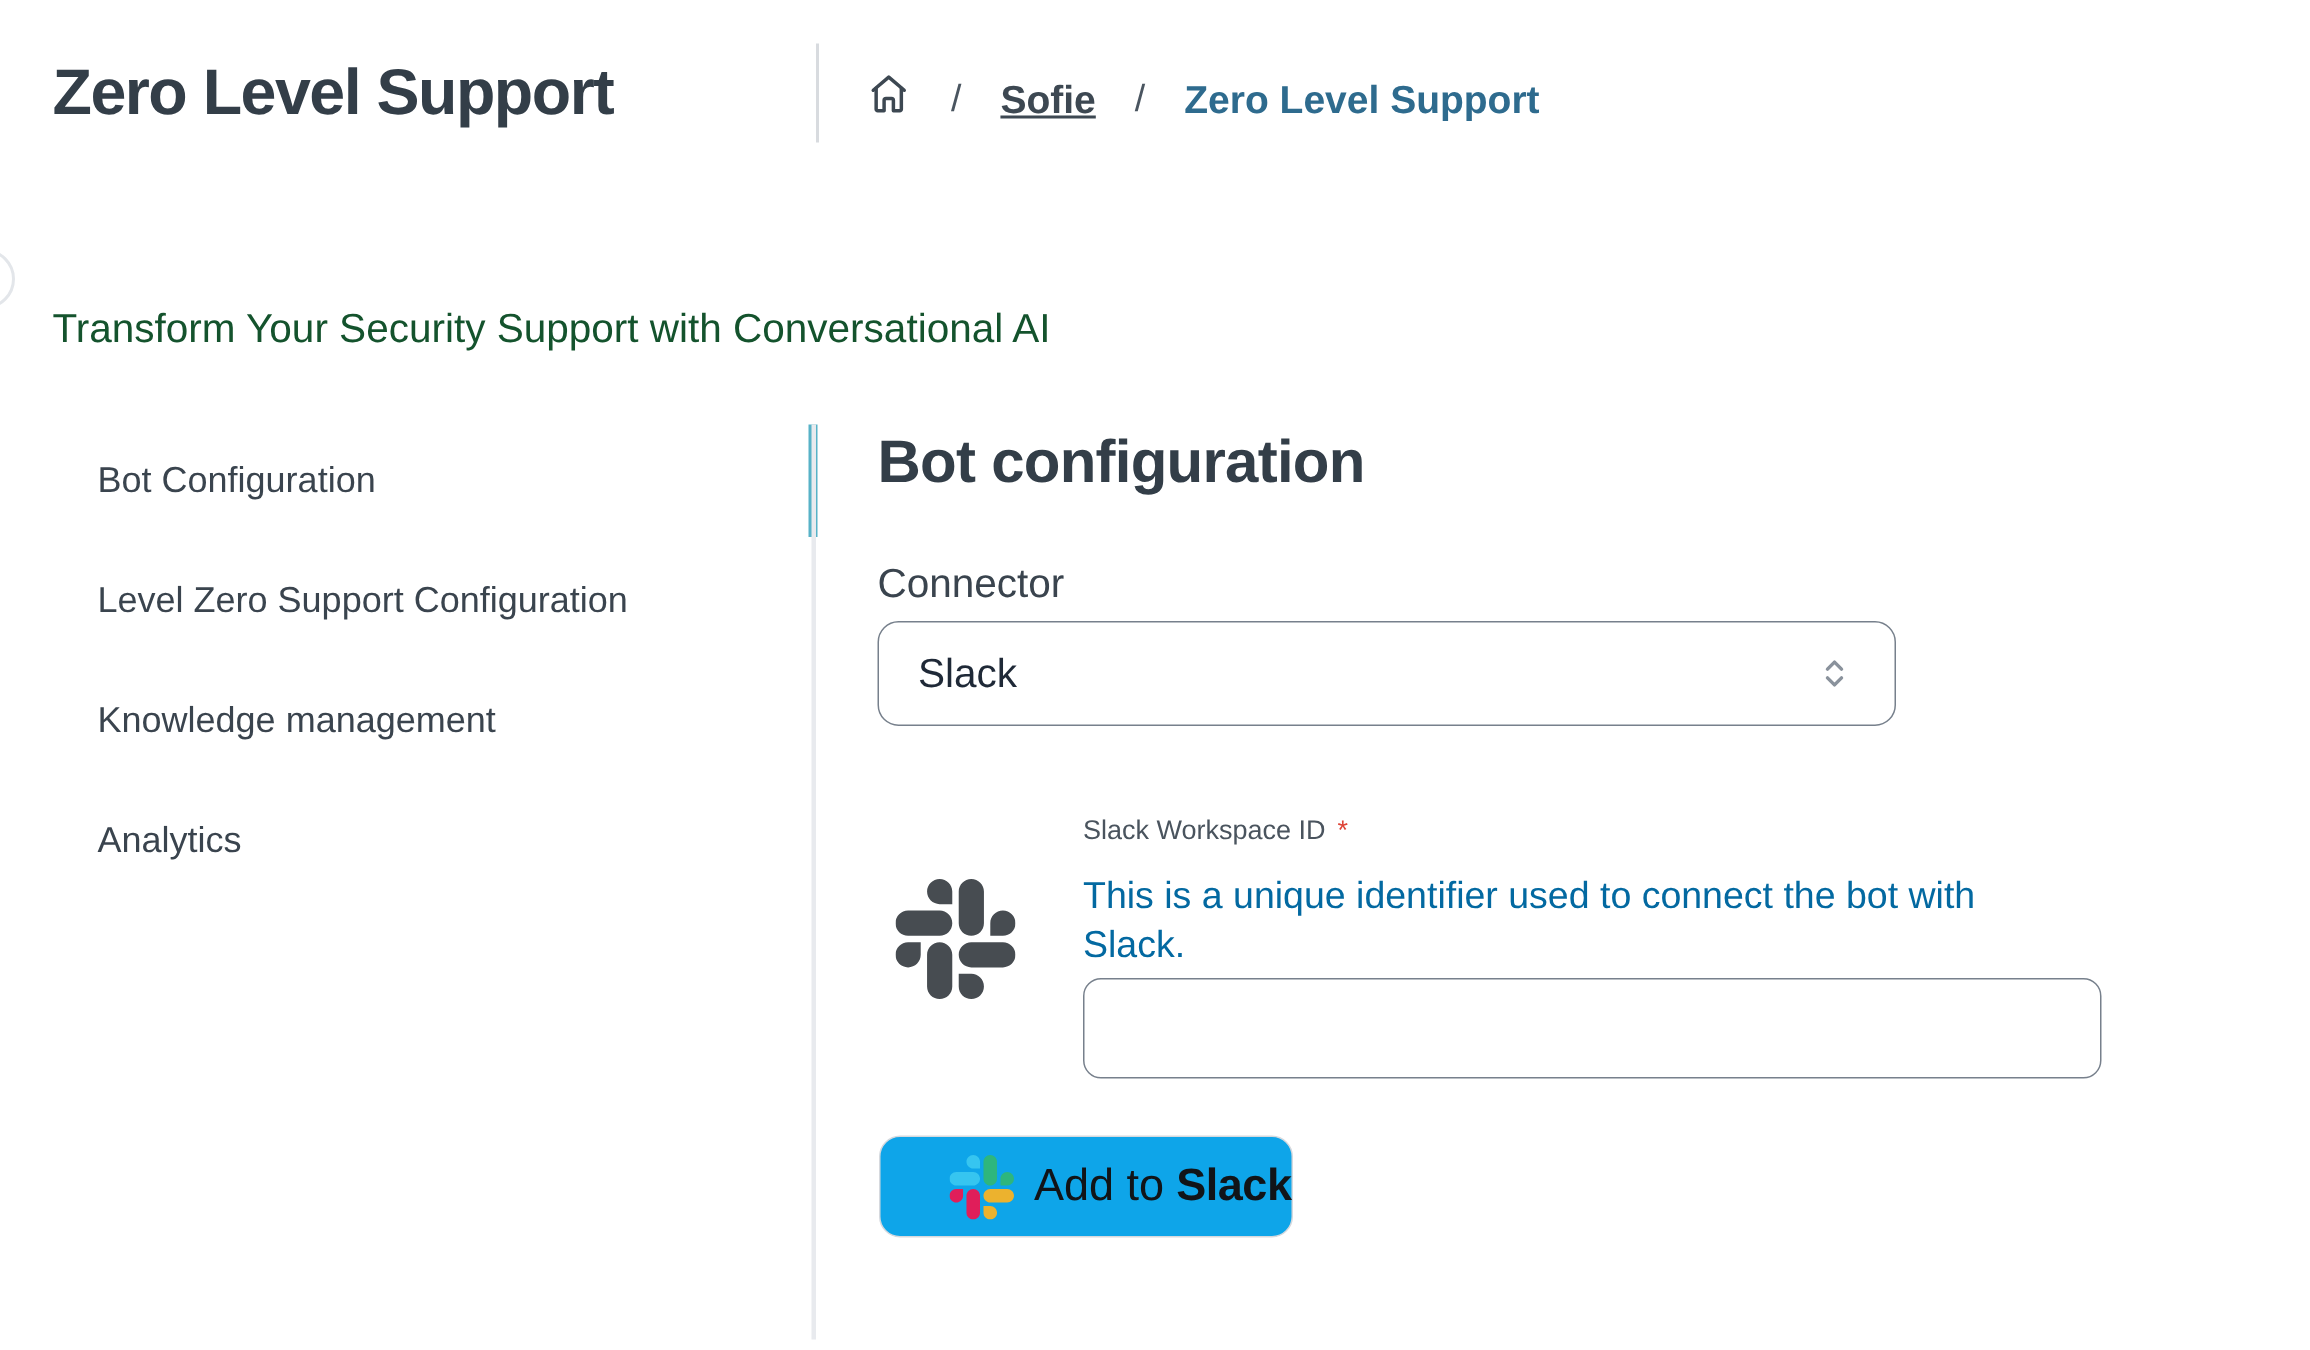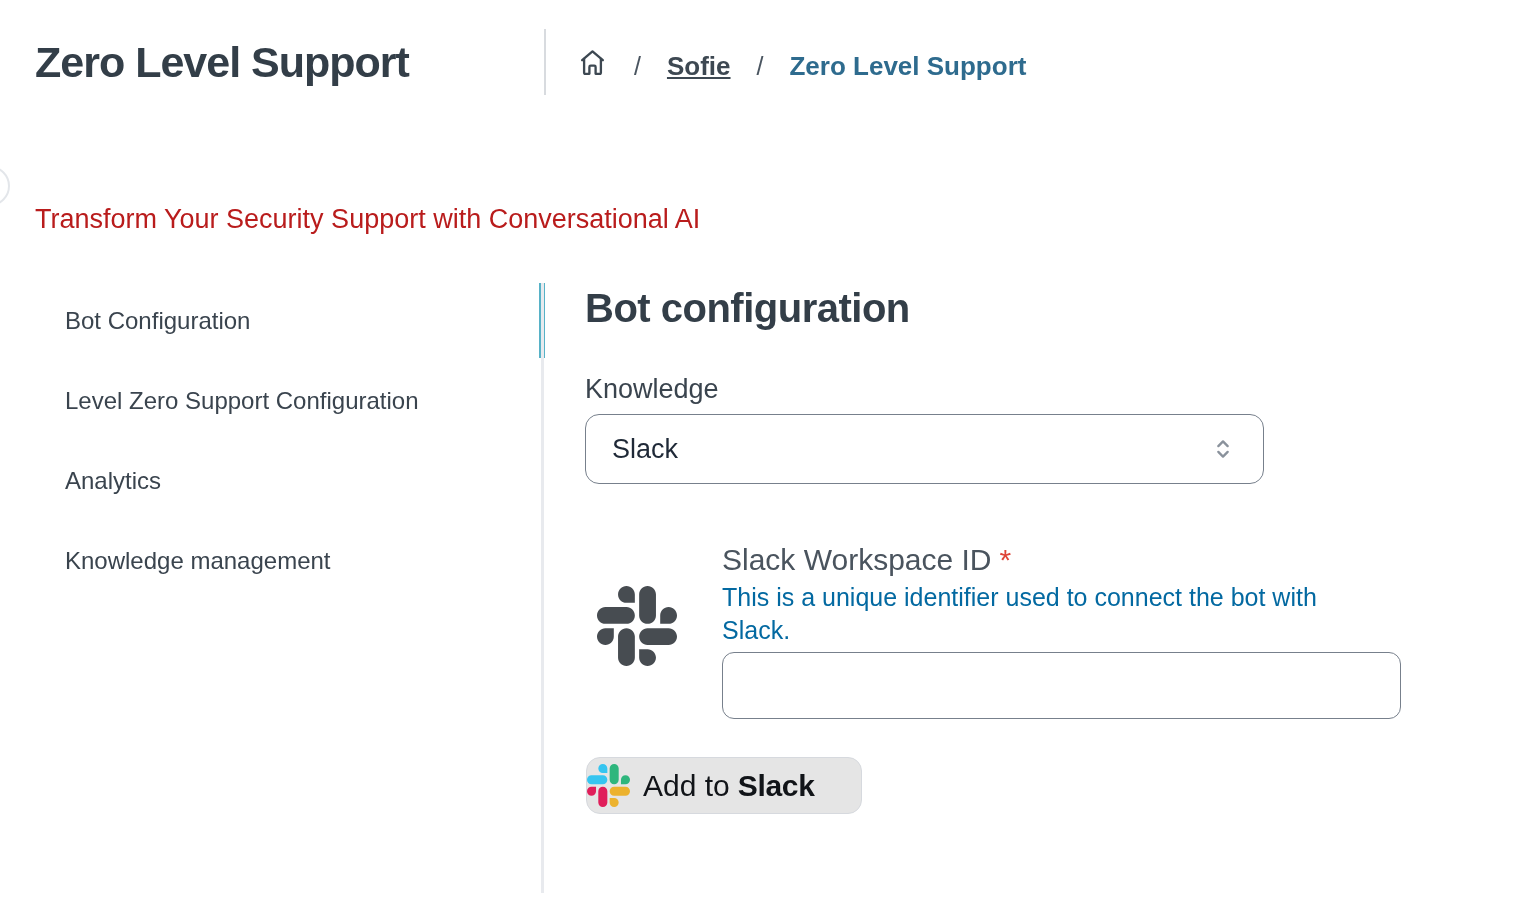--- a/index.html
+++ b/index.html
@@ -37,21 +37,21 @@
   
   .collapse-stub {
     position: absolute; left: -30px; top: 166px;
     width: 40px; height: 40px; border-radius: 50%;
     background: #fff; border: 2px solid #e3e6ea;
   }
 
   
   .subtitle {
     position: absolute; left: 35px; top: 204px;
-    font-size: 27px; color: #b91c1c;
+    font-size: 27px; color: #14532d;
   }
 
   
   .tabs-nav { position: absolute; left: 0; top: 283px; width: 545px; }
   .tab {
     position: relative;
     height: 75px; margin-bottom: 5px;
     display: flex; align-items: center;
     padding-left: 65px;
     font-size: 24px; color: #3a444e;
@@ -88,41 +88,41 @@
     cursor: pointer;
   }
   .connector-select .chevrons { display: flex; align-items: center; }
 
   .ws-icon {
     position: absolute; left: 597px; top: 586px;
     width: 80px; height: 80px;
   }
   .ws-label {
     position: absolute; left: 722px; top: 543px;
-    font-size: 30px; font-weight: 500; color: #4a545e;
+    font-size: 18px; font-weight: 500; color: #4a545e;
   }
   .ws-label .required { color: var(--required-red, #de4437); margin-left: 8px; }
   .ws-desc {
     position: absolute; left: 722px; top: 581px; width: 648px;
     font-size: 25px; line-height: 33px; color: #0369a1;
   }
   .ws-input {
     position: absolute; left: 722px; top: 652px;
     width: 679px; height: 67px;
     border: 1.5px solid #77808c; border-radius: 12px;
     background: #fff; outline: none;
     font-family: "Liberation Sans", sans-serif;
     font-size: 26px; color: #1f2937; padding: 0 24px;
   }
 
   .add-slack-btn {
     position: absolute; left: 586px; top: 757px;
-    width: 276px; height: 57px;
-    background: #e5e5e5; border: 1.5px solid #d6d9de; border-radius: 14px;
-    display: flex; align-items: center; justify-content: flex-start;
+    width: 276px; height: 68px;
+    background: #0ea5e9; border: 1.5px solid #d6d9de; border-radius: 14px;
+    display: flex; align-items: center; justify-content: flex-end;
     gap: 13px; cursor: pointer;
     font-family: "Liberation Sans", sans-serif;
     font-size: 30px; color: #111418;
   }
   .add-slack-btn .btn-prefix { font-weight: 400; margin-right: 0; }
   .add-slack-btn .btn-brand { font-weight: 700; letter-spacing: -0.3px; }
   .btn-text { display: flex; gap: 8px; align-items: baseline; }
 
   
   .sl-b { fill: var(--slack-blue, #36c5f0); }
@@ -157,31 +157,31 @@
 <p class="subtitle">Transform Your Security Support with Conversational AI</p>
 
 <nav class="tabs-nav">
   <div class="tab active">
     <span>Bot Configuration</span>
   </div>
   <div class="tab">
     <span>Level Zero Support Configuration</span>
   </div>
   <div class="tab">
+    <span>Knowledge management</span>
+  </div>
+  <div class="tab">
     <span>Analytics</span>
-  </div>
-  <div class="tab">
-    <span>Knowledge management</span>
   </div>
 </nav>
 <div class="panel-divider"></div>
 
 <h2 class="panel-heading">Bot configuration</h2>
 
-<label class="connector-label">Knowledge</label>
+<label class="connector-label">Connector</label>
 
 <div class="connector-select">
   <span>Slack</span>
   <span class="chevrons">
     <svg width="28" height="28" viewBox="0 0 24 24" fill="none" stroke="#8a929c" stroke-width="2" stroke-linecap="round" stroke-linejoin="round">
       <path d="M8 9.5 12 5.5 16 9.5"></path>
       <path d="M8 14.5 12 18.5 16 14.5"></path>
     </svg>
   </span>
 </div>

